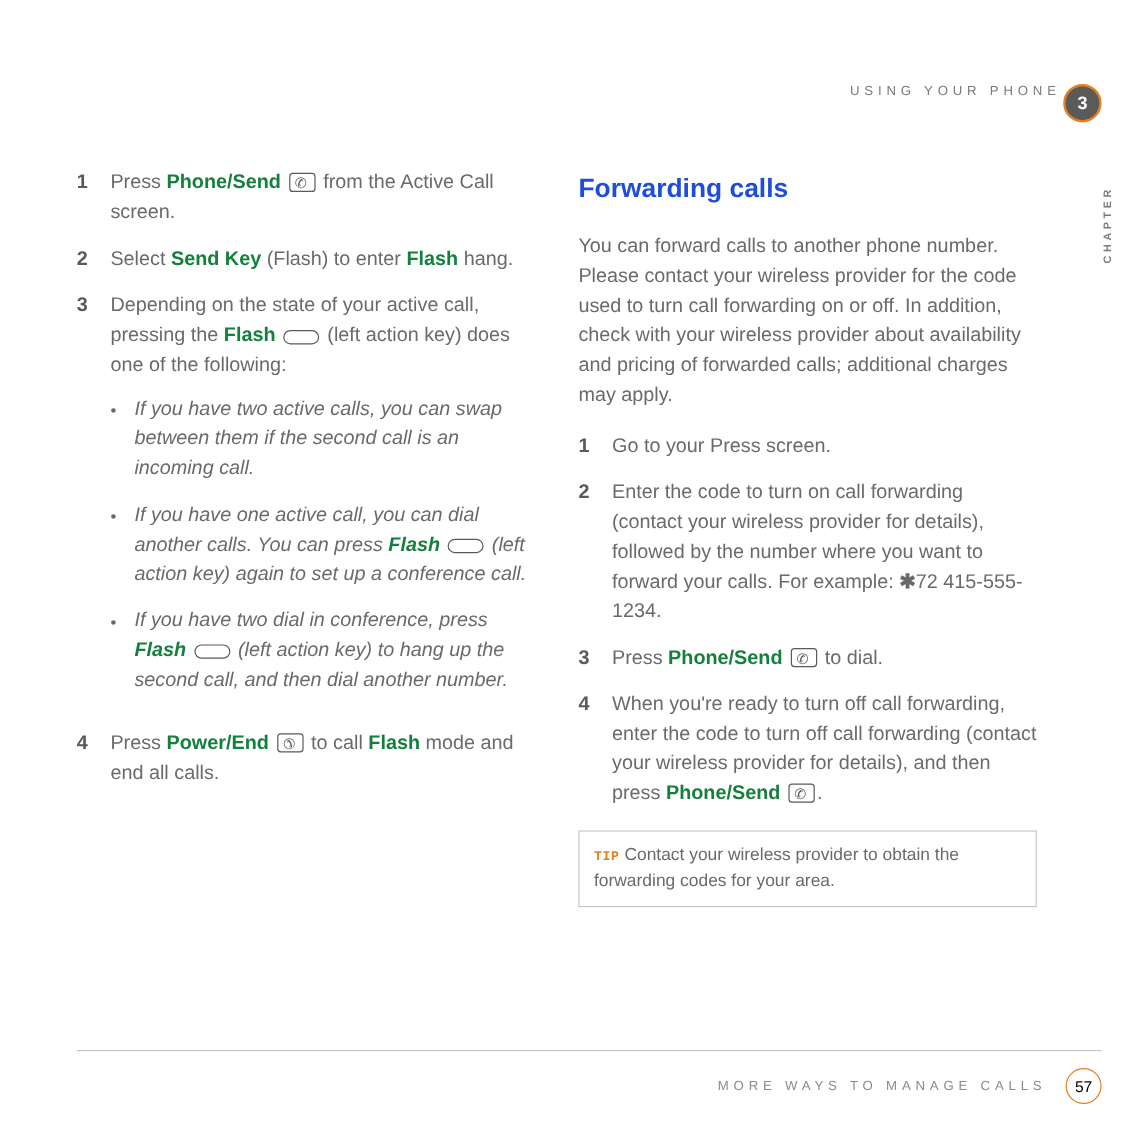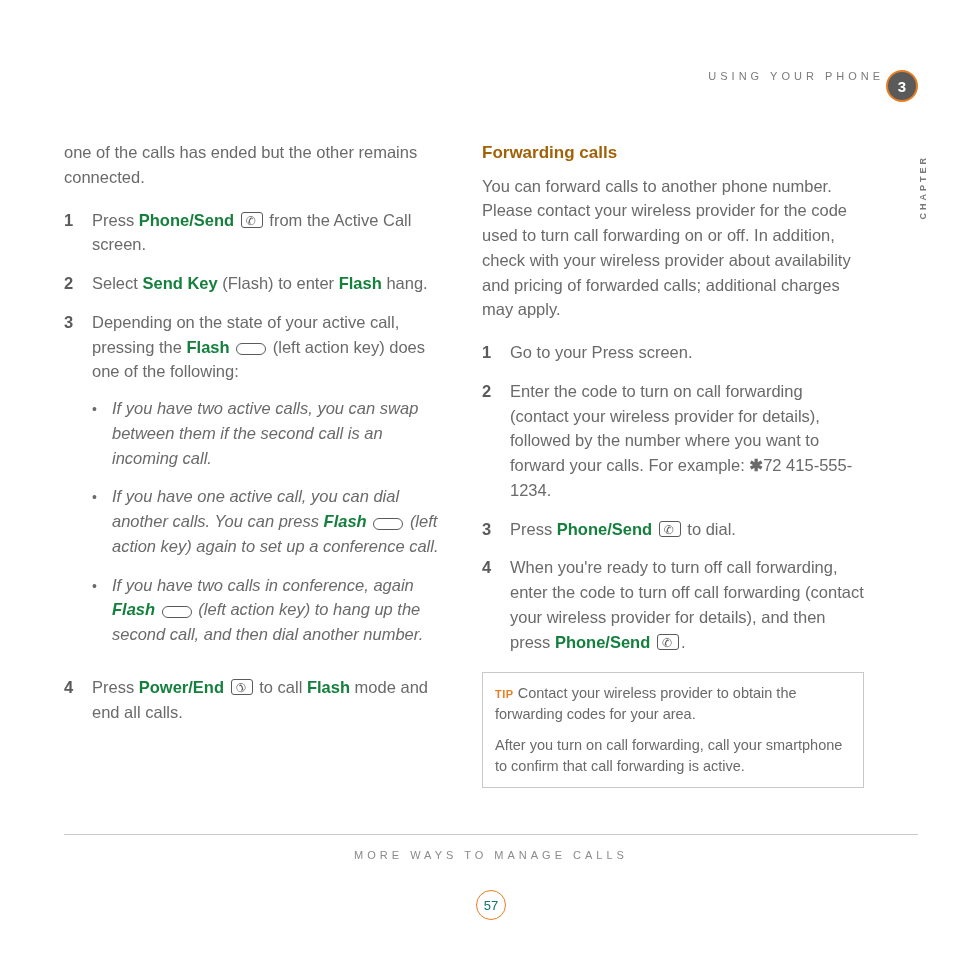--- a/index.html
+++ b/index.html
@@ -88,66 +88,66 @@
       width: 20px;
       flex-shrink: 0;
       color: #6a6a6a;
       font-size: 14px;
       padding-top: 3px;
     }
     .bullet-list .btext { flex: 1; font-style: italic; }
     .bold { font-weight: bold; color: #15803d; }
     .section-head {
       font-weight: bold;
-      color: #a16207;
-      margin-bottom: 8px;
-      font-size: 17px;
+      color: #1d4ed8;
+      margin-bottom: 20px;
+      font-size: 22px;
     }
     .tip-box {
       border: 1px solid #c9c9c9;
       padding: 10px 12px;
       font-size: 14.5px;
       line-height: 1.45;
       margin-top: 18px;
     }
     .tip-label {
       color: #e67e22;
       font-weight: bold;
       font-size: 11px;
       letter-spacing: 0.5px;
+      font-family: Liberation Mono, monospace;
     }
     .tip-box p + p { margin-top: 10px; }
     .footer {
       position: absolute;
       bottom: 34px;
       left: 64px;
       right: 36px;
       border-top: 1px solid #c9c9c9;
       padding-top: 14px;
       display: flex;
       justify-content: flex-end;
       align-items: center;
-      gap: 29px;
-      flex-direction: column;
+      gap: 16px;
     }
     .footer-text {
       font-size: 11px;
       letter-spacing: 4px;
       color: #8a8a8a;
     }
     .page-num {
       width: 30px;
       height: 30px;
       border: 1.5px solid #e67e22;
       border-radius: 50%;
       display: flex;
       align-items: center;
       justify-content: center;
       font-size: 13px;
-      color: #0f766e;
+      color: #000000;
     }
     .icon {
       display: inline-block;
       vertical-align: middle;
       margin: 0 2px;
     }
     .phone-icon {
       width: 22px; height: 16px;
       border: 1.2px solid #5a5a5a;
       border-radius: 3px;
@@ -189,21 +189,20 @@
 
 <div class="header">
   <span class="header-text">USING YOUR PHONE</span>
   <span class="chapter-badge">3</span>
 </div>
 <div class="chapter-side">CHAPTER</div>
 
 <div class="content">
 
   <div class="col">
-    <p class="para">one of the calls has ended but the other remains connected.</p>
 
     <ol class="num-list">
       <li>
         <span class="num">1</span>
         <span class="body">
           <span>Press </span><span class="bold">Phone/Send</span>
           <span class="icon phone-icon"></span>
           <span> from the Active Call screen.</span>
         </span>
       </li>
@@ -229,21 +228,21 @@
               <span class="dot">•</span>
               <span class="btext">
                 <span>If you have one active call, you can dial another calls. You can press </span><span class="bold">Flash</span>
                 <span class="icon flash-icon"></span>
                 <span> (left action key) again to set up a conference call.</span>
               </span>
             </li>
             <li>
               <span class="dot">•</span>
               <span class="btext">
-                <span>If you have two calls in conference, again </span><span class="bold">Flash</span>
+                <span>If you have two dial in conference, press </span><span class="bold">Flash</span>
                 <span class="icon flash-icon"></span>
                 <span> (left action key) to hang up the second call, and then dial another number.</span>
               </span>
             </li>
           </ul>
         </span>
       </li>
       <li>
         <span class="num">4</span>
         <span class="body">
@@ -282,21 +281,20 @@
         <span class="num">4</span>
         <span class="body">
           <span>When you're ready to turn off call forwarding, enter the code to turn off call forwarding (contact your wireless provider for details), and then press </span><span class="bold">Phone/Send</span>
           <span class="icon phone-icon"></span><span>.</span>
         </span>
       </li>
     </ol>
 
     <div class="tip-box">
       <p><span class="tip-label">TIP</span><span> Contact your wireless provider to obtain the forwarding codes for your area.</span></p>
-      <p>After you turn on call forwarding, call your smartphone to confirm that call forwarding is active.</p>
     </div>
   </div>
 
 </div>
 
 <div class="footer">
   <span class="footer-text">MORE WAYS TO MANAGE CALLS</span>
   <span class="page-num">57</span>
 </div>
 

